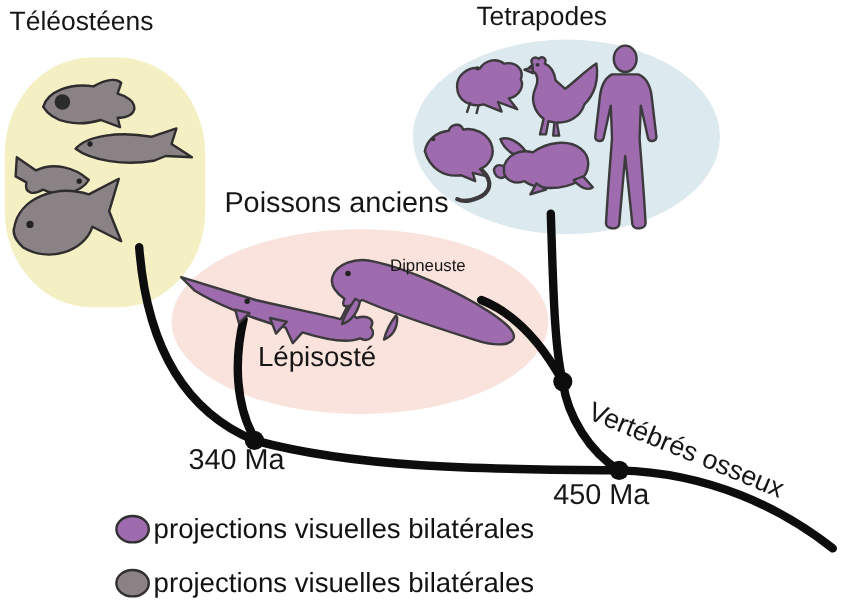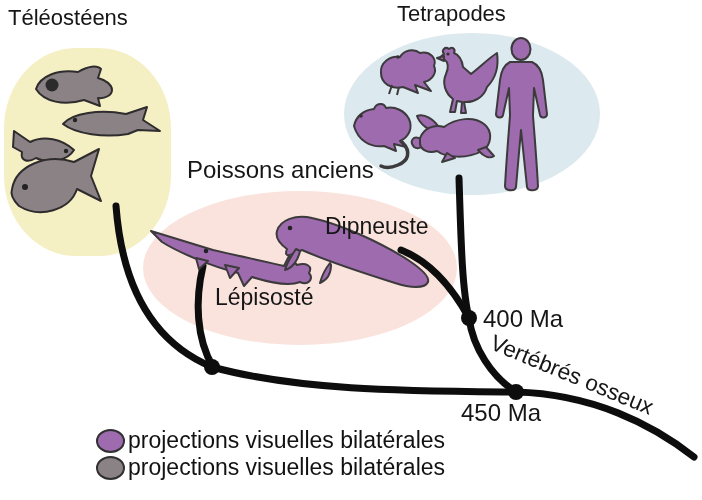--- a/index.html
+++ b/index.html
@@ -4,33 +4,33 @@
 <style>
   html,body{margin:0;padding:0;background:#fff;}
   #stage{
     position:relative;width:702px;height:500px;background:#ffffff;overflow:hidden;
     font-family:"Liberation Sans",sans-serif;color:#161616;
   }
   #diagram-svg{position:absolute;left:0;top:0;width:702px;height:500px;}
   .lbl{position:absolute;white-space:nowrap;line-height:1.05;color:#161616;}
   .lbl-title{font-size:22px;}
   .lbl-title-sm{font-size:24px;}
-  .lbl-species{font-size:23px;}
+  .lbl-species{font-size:14px;}
   .lbl-node{font-size:24px;}
   .lbl-rot{font-size:22.5px;transform:rotate(22.5deg);transform-origin:left top;}
   #title-teleosts{left:8px;top:6px;}
   #title-tetrapods{left:397px;top:2px;}
   #title-ancient-fish{left:187px;top:157px;}
   #label-dipneuste{left:325px;top:214px;}
   #label-lepisoste{left:215px;top:285px;font-size:23px;}
   #node-400{left:483px;top:306px;}
   #node-340{left:157px;top:371px;}
   #node-450{left:461px;top:400px;}
   #branch-vertebres{left:496px;top:331px;}
-  #legend{position:absolute;left:96px;top:427px;display:flex;flex-direction:column;gap:0;}
+  #legend{position:absolute;left:96px;top:427px;display:flex;flex-direction:column;gap:18px;}
   .legend-row{display:flex;align-items:center;gap:3px;}
   .legend-swatch{width:29px;height:24px;border-radius:50%;border:2.5px solid #303030;box-sizing:border-box;flex:0 0 auto;}
   .swatch-bilateral{background:#9d6bae;}
   .swatch-unilateral{background:#8b8286;}
   .legend-text{font-size:23px;color:#121212;}
 </style>
 </head>
 <body>
 
 <div id="stage">
@@ -97,21 +97,21 @@
     </g>
   </svg>
 
   <div class="lbl lbl-title" id="title-teleosts">Téléostéens</div>
   <div class="lbl lbl-title" id="title-tetrapods">Tetrapodes</div>
   <div class="lbl lbl-title-sm" id="title-ancient-fish">Poissons anciens</div>
 
   <div class="lbl lbl-species" id="label-dipneuste">Dipneuste</div>
   <div class="lbl lbl-species" id="label-lepisoste">Lépisosté</div>
 
-  <div class="lbl lbl-node" id="node-400">400 Ma</div>
+  <div class="lbl lbl-node" id="node-340">340 Ma</div>
   <div class="lbl lbl-node" id="node-450">450 Ma</div>
 
   <div class="lbl lbl-rot" id="branch-vertebres">Vertébrés osseux</div>
 
   <div id="legend">
     <div class="legend-row">
       <span class="legend-swatch swatch-bilateral"></span>
       <span class="legend-text">projections visuelles bilatérales</span>
     </div>
     <div class="legend-row">

